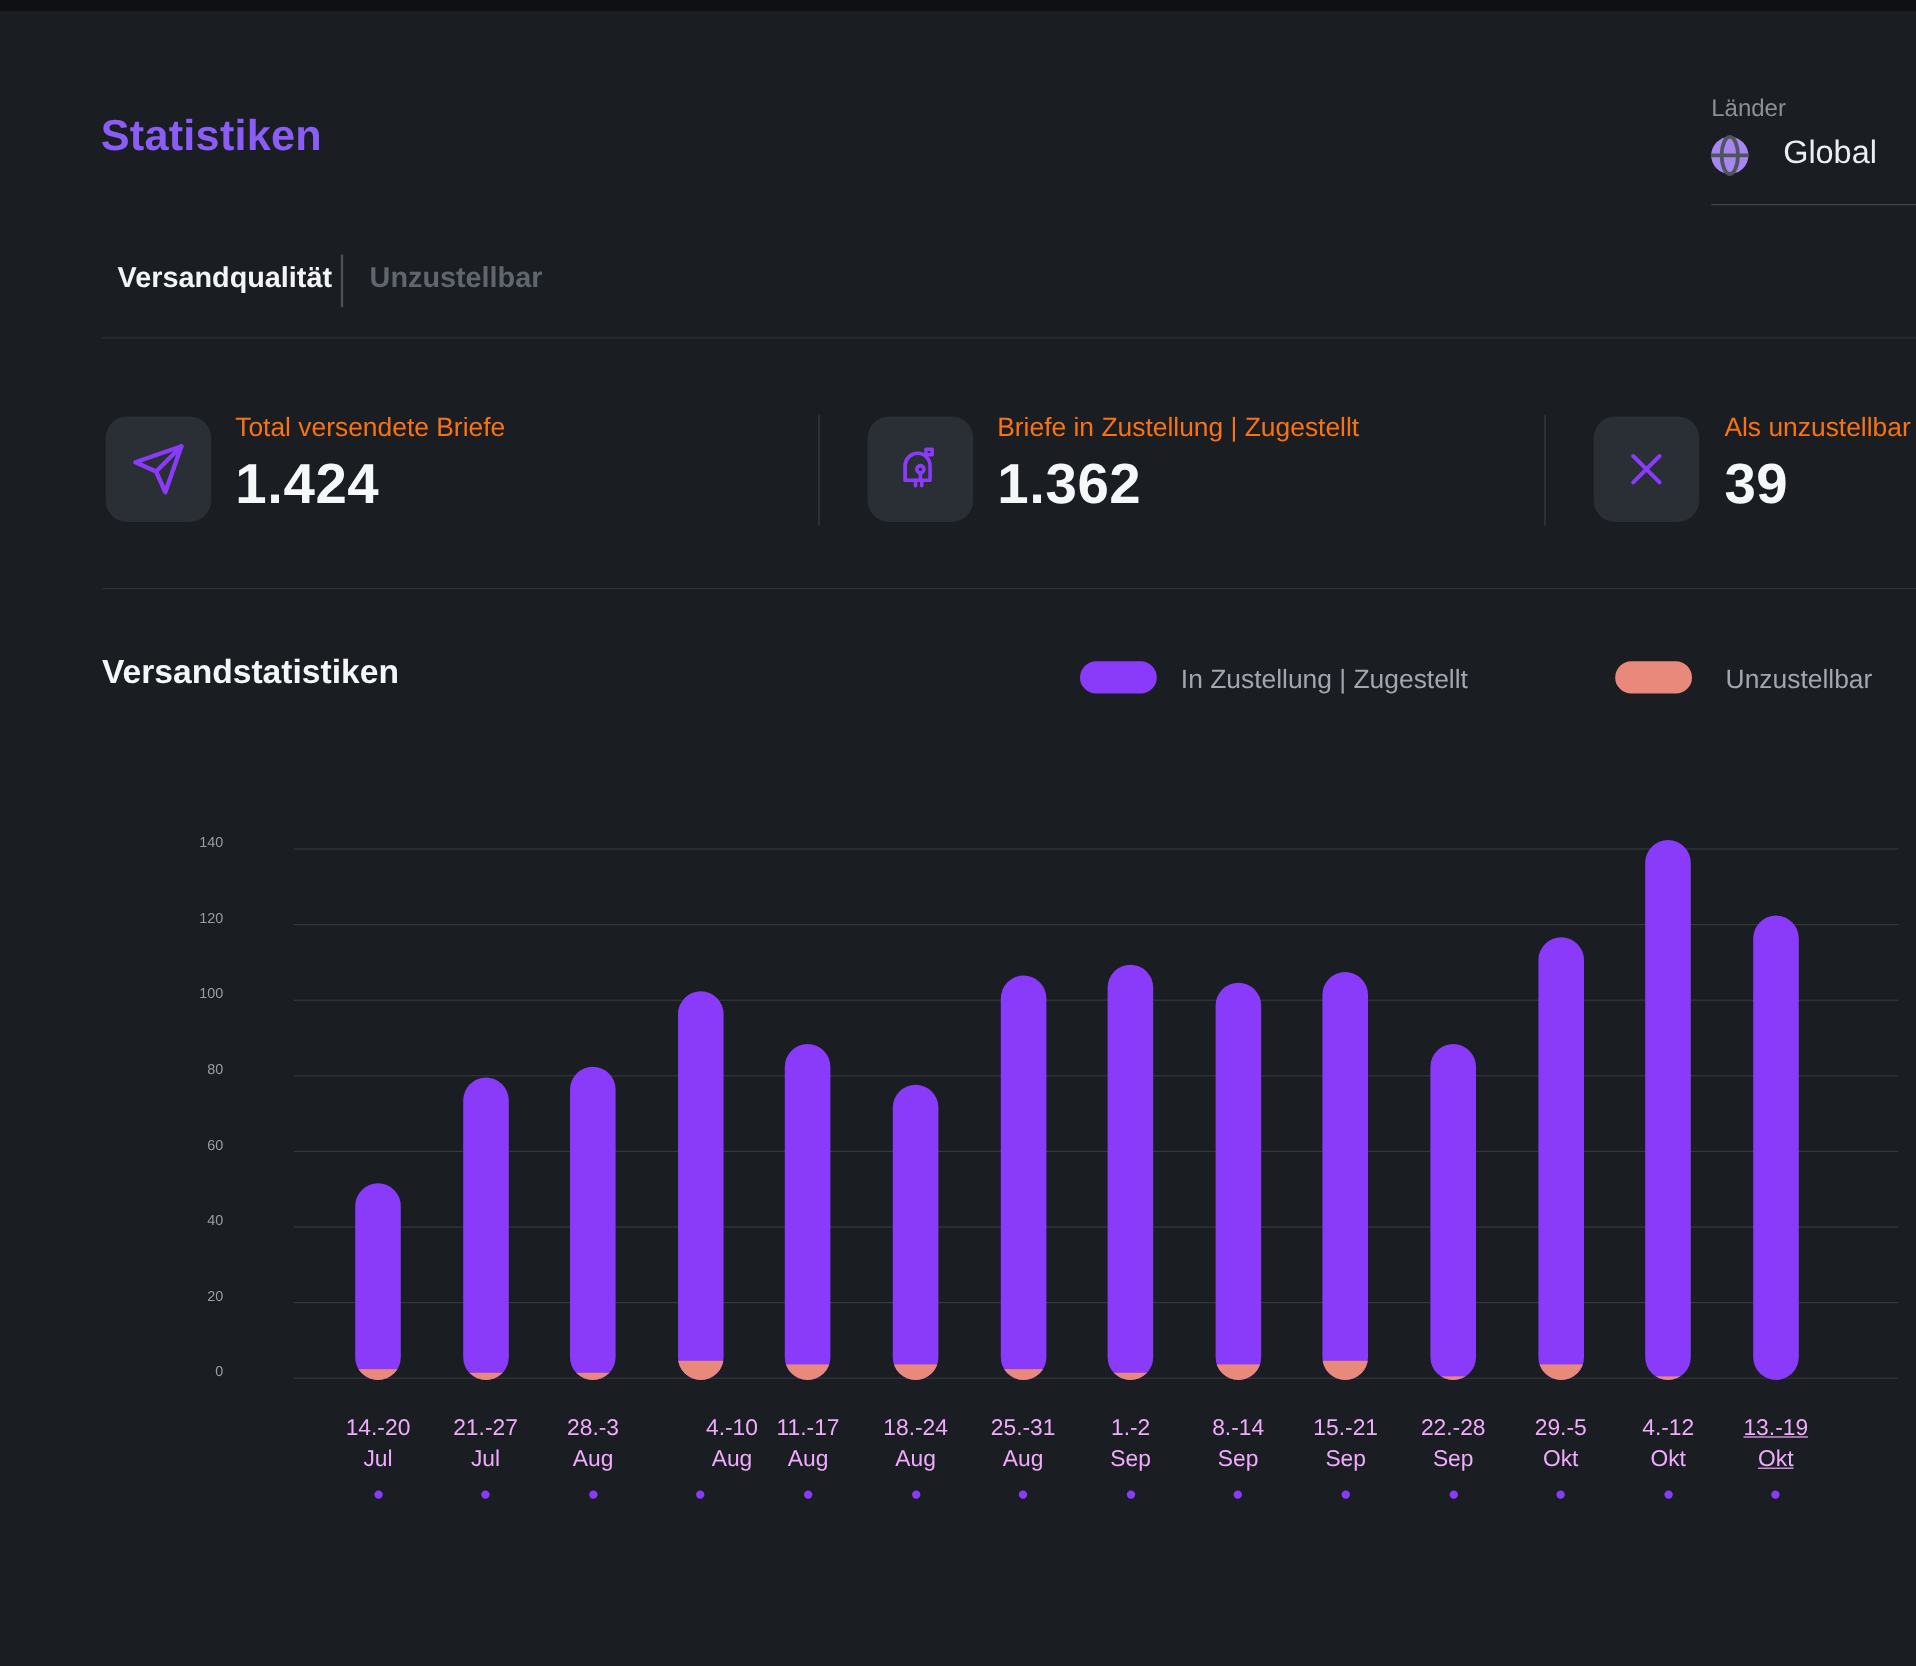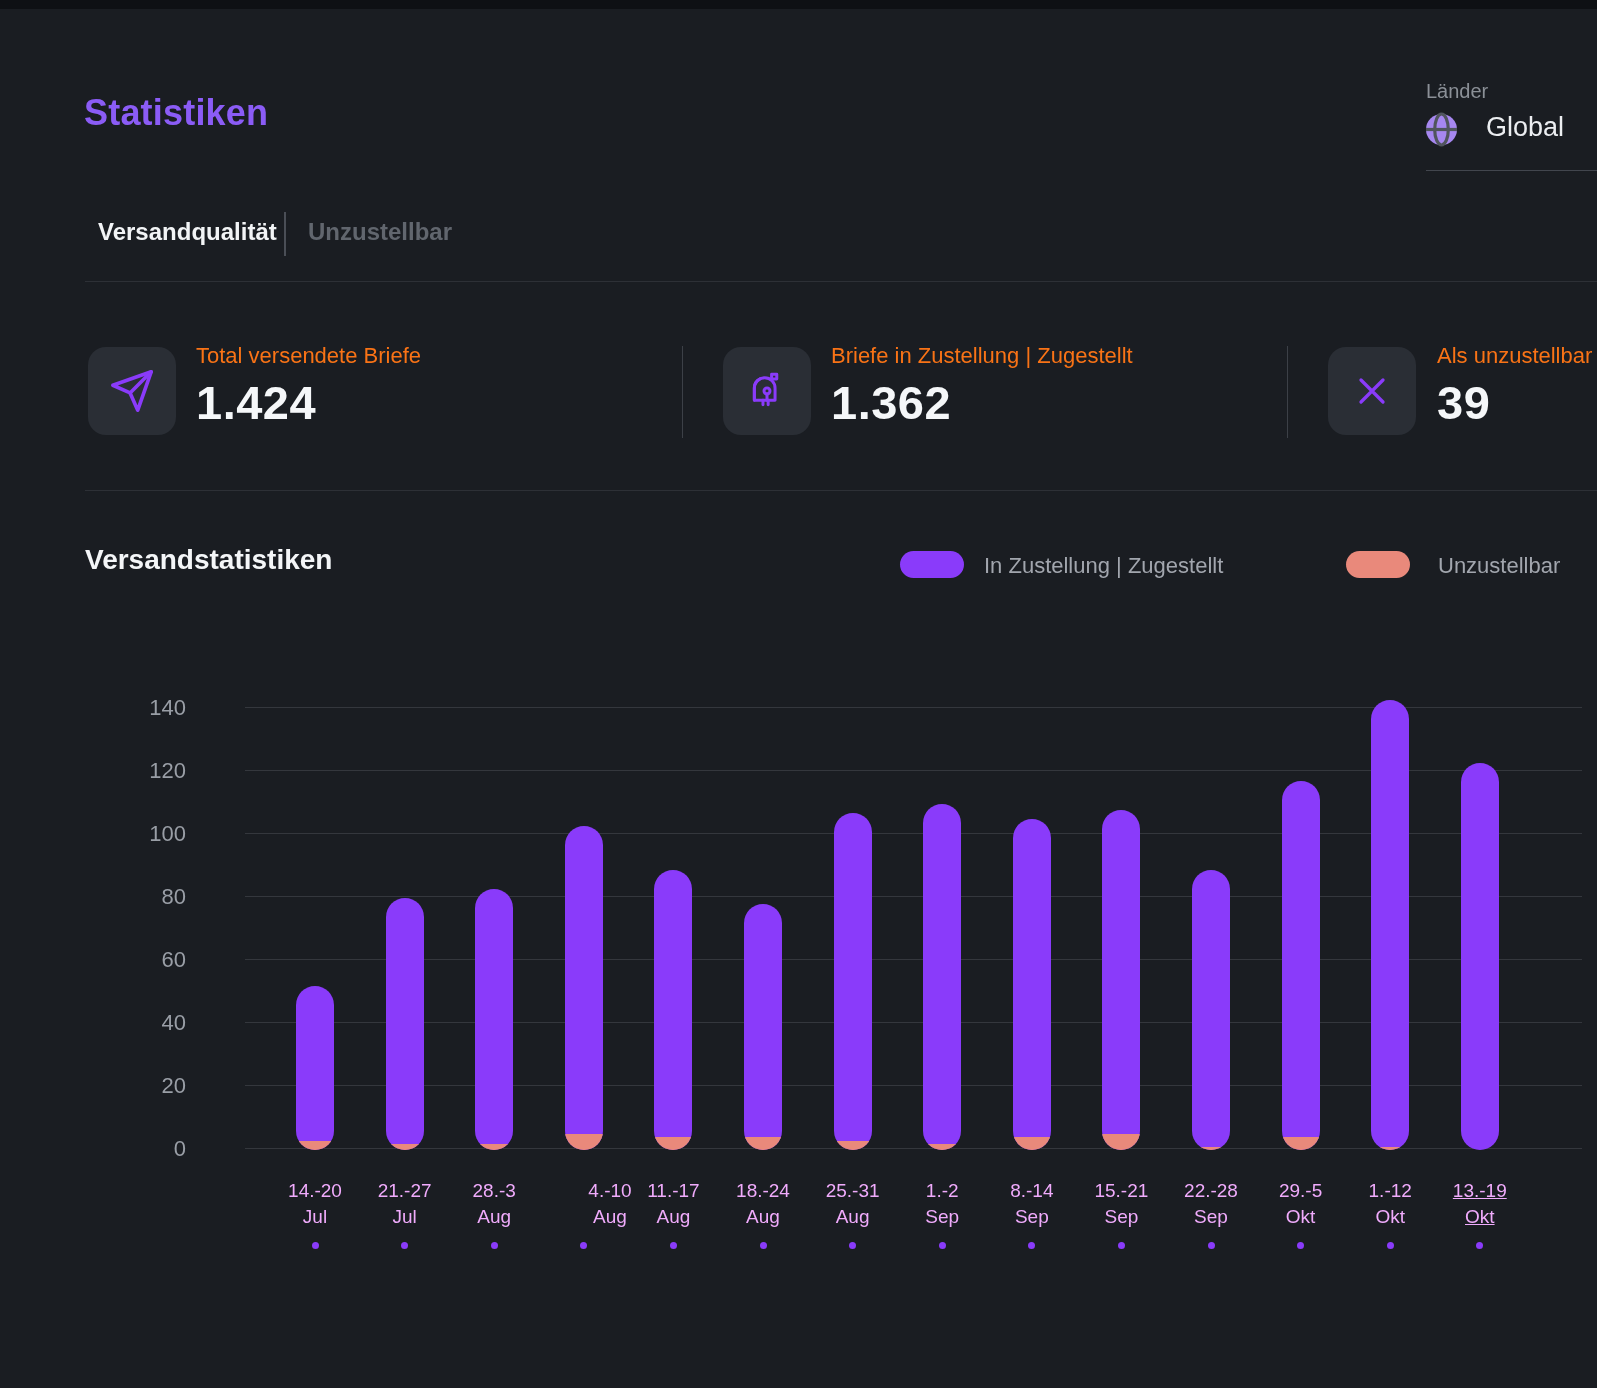--- a/index.html
+++ b/index.html
@@ -35,21 +35,21 @@
   .card-divider{position:absolute;top:346px;width:1px;height:92px;background:#3C4047;}
 
   
   .section-title{position:absolute;left:85px;top:544px;font-size:28px;font-weight:700;color:#F4F6F8;}
   .legend-pill{position:absolute;top:551px;width:64px;height:27px;border-radius:14px;}
   .legend-text{position:absolute;top:553px;font-size:22px;color:#A2A6AE;white-space:nowrap;}
   #pill-0{left:900px;}  #legend-text-0{left:984px;}
   #pill-1{left:1346px;} #legend-text-1{left:1438px;}
 
   .gridline{position:absolute;height:1px;background:#34373D;}
-  .ytick{position:absolute;width:76px;text-align:right;font-size:22px;color:#999EA6;}
+  .ytick{position:absolute;width:76px;text-align:right;font-size:12px;color:#999EA6;}
   .bar{position:absolute;border-radius:19px;overflow:hidden;}
   .bar .undeliverable{position:absolute;left:0;bottom:0;width:100%;}
   .xlabel{position:absolute;width:110px;text-align:center;font-size:19px;line-height:26px;color:#f0abfc;}
   .xdot{position:absolute;width:7px;height:7px;border-radius:50%;}
 </style>
 </head>
 <body>
 
 <div class="page">
   <div class="top-strip"></div>
@@ -224,21 +224,21 @@
       </div>
       <div class="xlabel" style="left: 1245.6px; top: 1178px;">
         <div>29.-5</div>
         <div>Okt</div>
       </div>
       <div class="xdot" style="left: 1297.1px; top: 1242px; background: rgb(138, 59, 250);"></div>
       <div class="bar" style="left: 1371.2px; top: 699.55px; width: 38px; height: 450.45px; background: rgb(138, 59, 250);">
         <div class="undeliverable" style="height: 3.15px; background: rgb(233, 137, 123);"></div>
       </div>
       <div class="xlabel" style="left: 1335.2px; top: 1178px;">
-        <div>1.-12</div>
+        <div>4.-12</div>
         <div>Okt</div>
       </div>
       <div class="xdot" style="left: 1386.7px; top: 1242px; background: rgb(138, 59, 250);"></div>
       <div class="bar" style="left: 1460.8px; top: 762.55px; width: 38px; height: 387.45px; background: rgb(138, 59, 250);"></div>
       <div class="xlabel" style="left: 1424.8px; top: 1178px; text-decoration: underline;">
         <div>13.-19</div>
         <div>Okt</div>
       </div>
       <div class="xdot" style="left: 1476.3px; top: 1242px; background: rgb(138, 59, 250);"></div>
     </div>

